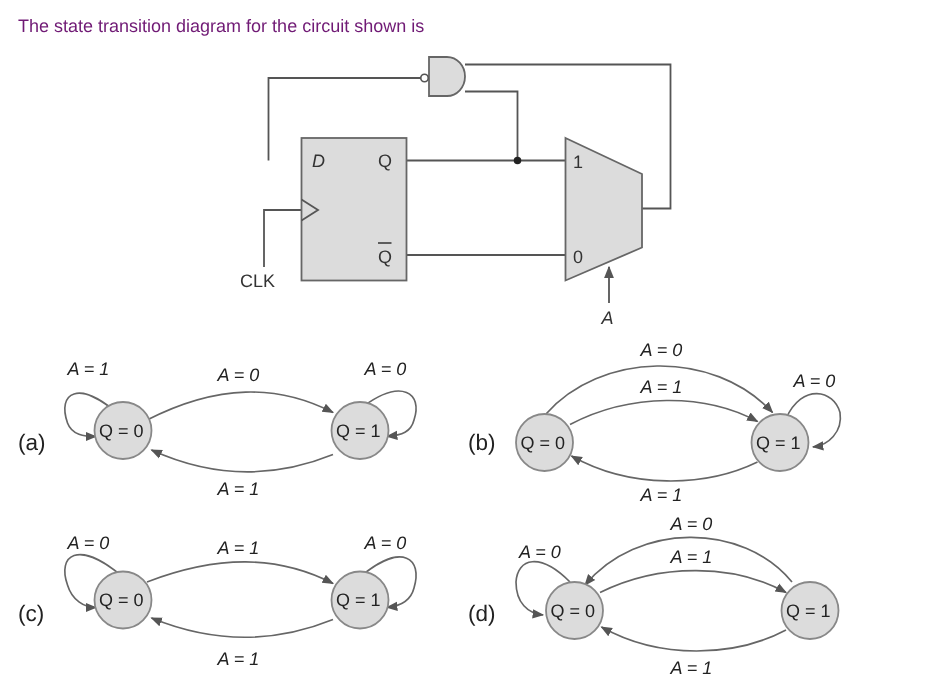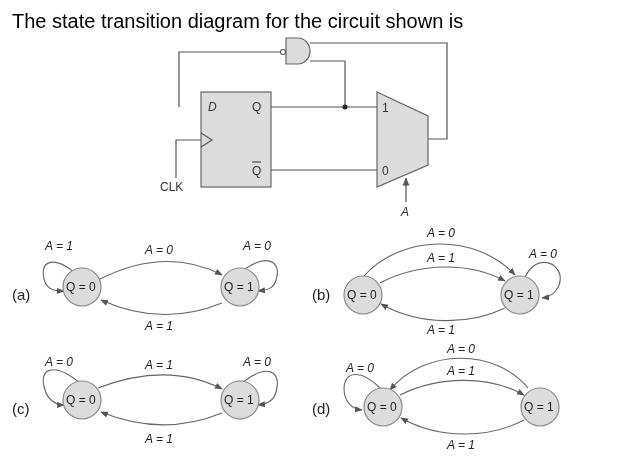--- a/index.html
+++ b/index.html
@@ -1,18 +1,18 @@
 <!DOCTYPE html>
 <html><head>
 <meta charset="utf-8">
 <style>
   html, body { margin:0; padding:0; background:#ffffff; }
   body { width:631px; height:456px; position:relative; overflow:hidden;
          font-family:"Liberation Sans", sans-serif; color:#222; }
-  .question { position:absolute; left:12px; top:10px; font-size:20px; color:#000000; }
+  .question { position:absolute; left:12px; top:10px; font-size:12px; color:#701a75; }
   svg { position:absolute; left:0; top:0; }
   .wire { stroke:#555; stroke-width:1.2; fill:none; }
   .block { fill:#dcdcdc; stroke:#666; stroke-width:1.2; }
   .lbl { font-family:"Liberation Sans", sans-serif; font-size:12px; fill:#333; }
   .ital { font-style:italic; }
   .state { fill:#dcdcdc; stroke:#888; stroke-width:1.2; }
   .edge { stroke:#666; stroke-width:1.1; fill:none; }
   .st-lbl { font-family:"Liberation Sans", sans-serif; font-size:12px; fill:#222; }
   .opt { font-family:"Liberation Sans", sans-serif; font-size:15px; fill:#222; }
 </style>

